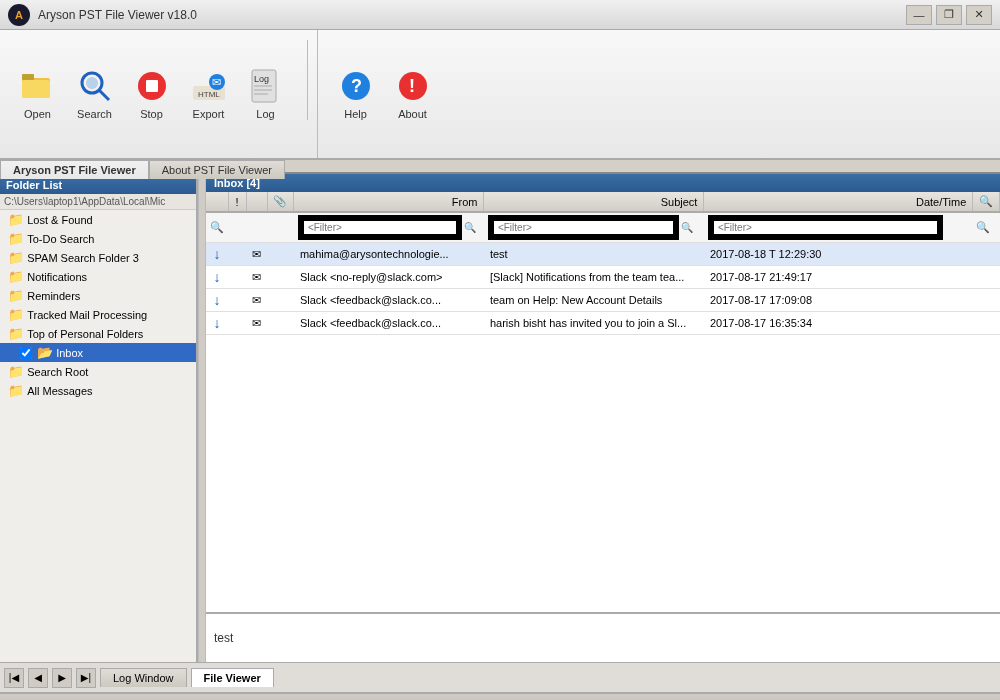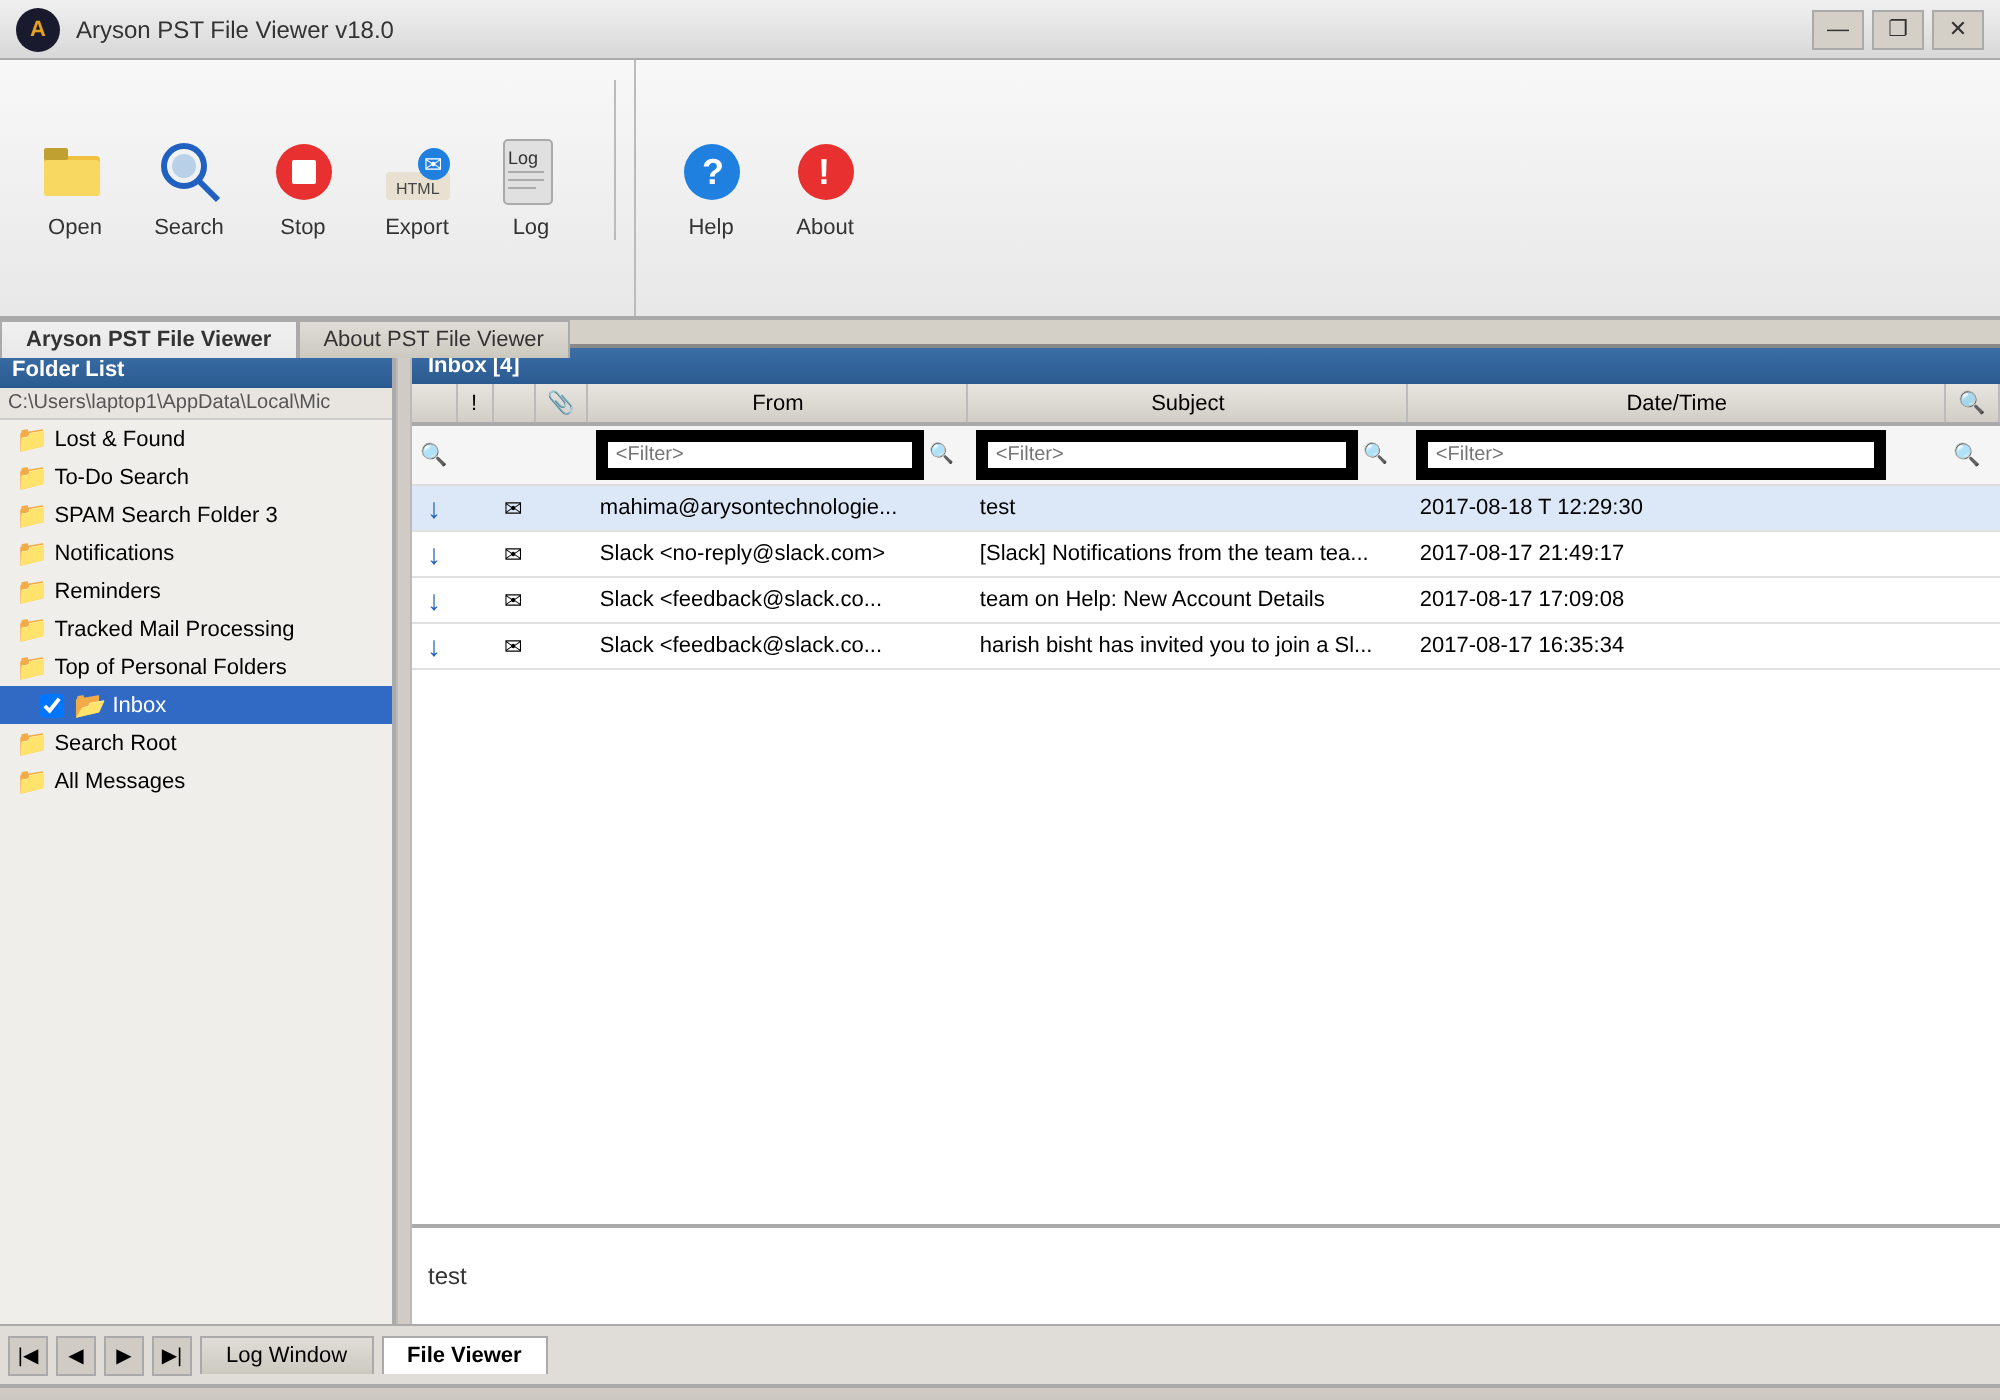--- a/index.html
+++ b/index.html
@@ -164,21 +164,21 @@
       width: 100%;
       border-collapse: collapse;
     }
 
     thead tr {
       background: linear-gradient(to bottom, #e8e5e0, #d0ccc5);
     }
 
     thead th {
       padding: 3px 6px;
-      text-align: center;
+      text-align: right;
       font-size: 11px;
       font-weight: normal;
       border-right: 1px solid #bbb;
       border-bottom: 2px solid #aaa;
       white-space: nowrap;
     }
 
     .filter-row td {
       padding: 2px 4px;
       border-bottom: 1px solid #ddd;

